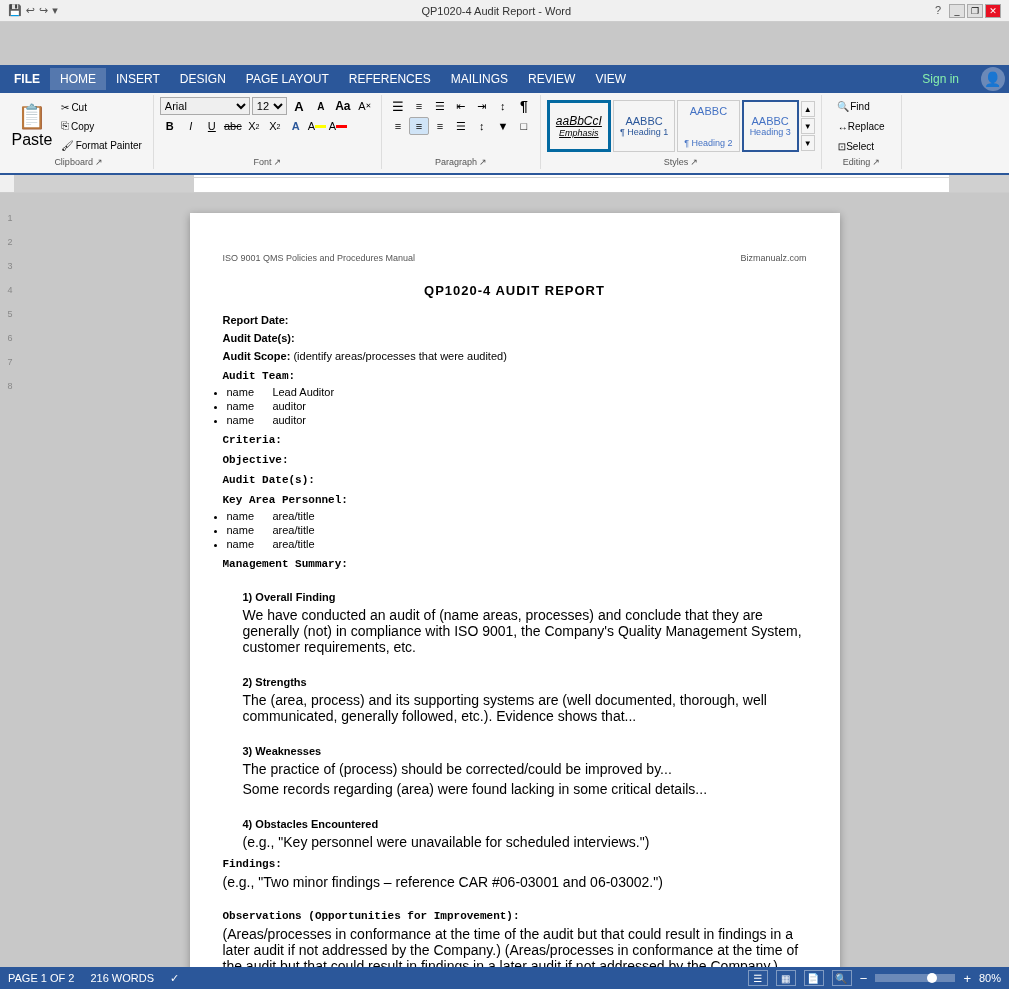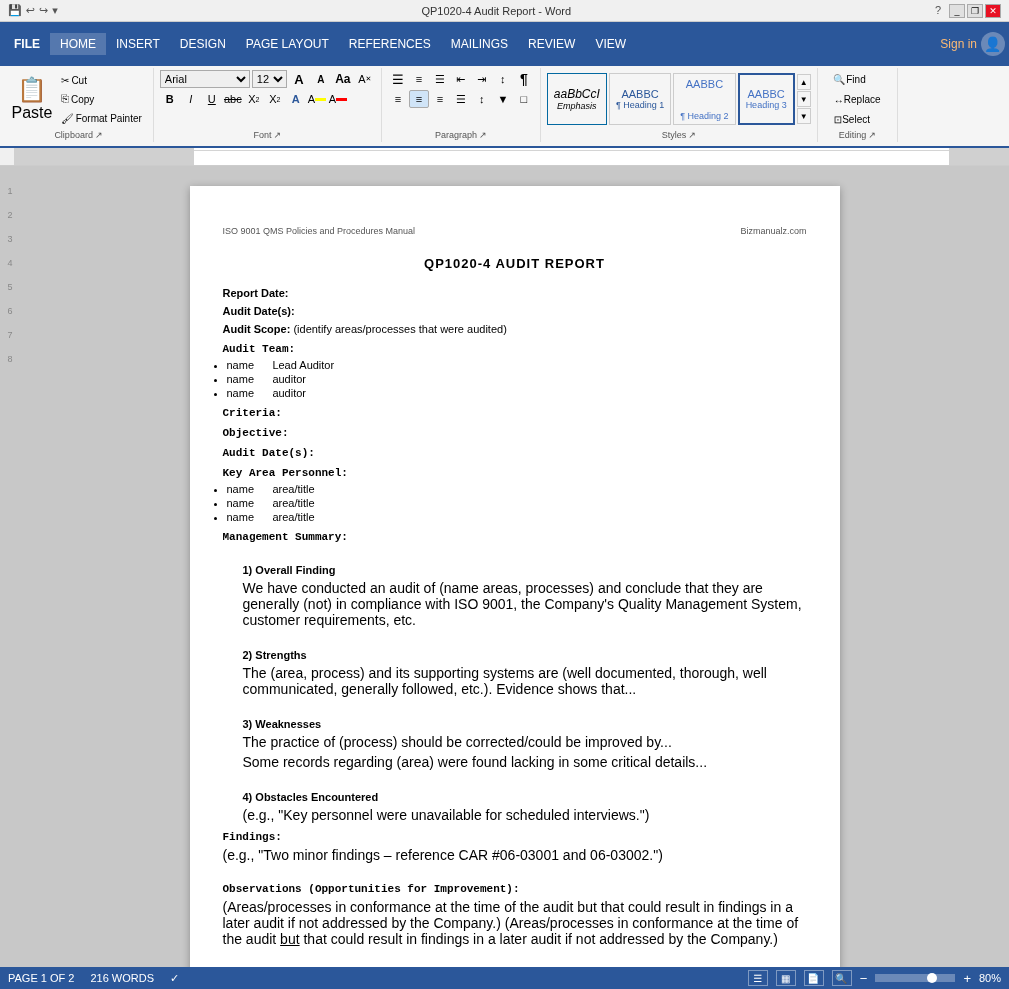--- a/index.html
+++ b/index.html
@@ -16,42 +16,43 @@
       border-bottom: 1px solid #ccc;
     }
     #title-bar .title-text { font-size: 11px; color: #333; flex: 1; text-align: center; }
     #title-bar .win-controls { display: flex; gap: 2px; }
     #title-bar .win-btn { width: 16px; height: 14px; background: #e0e0e0; border: 1px solid #aaa; font-size: 9px; display: flex; align-items: center; justify-content: center; cursor: pointer; }
     #title-bar .quick-access { display: flex; gap: 4px; align-items: center; }
     #title-bar .quick-btn { font-size: 11px; color: #555; cursor: pointer; }
 
     
     #menu-bar {
-      height: 44px;
+      height: 28px;
       background: #2b579a;
       display: flex;
       align-items: center;
       padding: 0 4px;
+      margin-top: 43px;
     }
     #menu-bar .file-btn {
       background: #2b579a;
       color: white;
       font-size: 12px;
       font-weight: bold;
       padding: 4px 10px;
       cursor: pointer;
       border: none;
     }
     #menu-bar .menu-item {
       color: white;
       font-size: 12px;
       padding: 4px 10px;
       cursor: pointer;
     }
-    #menu-bar .sign-in { margin-left: auto; color: #fdba74; font-size: 12px; display: flex; align-items: center; gap: 4px; cursor: pointer; }
+    #menu-bar .sign-in { margin-left: auto; color: #86efac; font-size: 12px; display: flex; align-items: center; gap: 22px; cursor: pointer; }
 
     
     #ribbon {
       background: #f5f5f5;
       border-bottom: 2px solid #2b579a;
       padding: 2px 4px 4px;
       display: flex;
       flex-direction: column;
     }
     #ribbon-content {
@@ -387,21 +388,21 @@
       </div>
       <div class="ribbon-group-label">
         <span>Paragraph</span>
         <span style="cursor:pointer;">↗</span>
       </div>
     </div>
 
     <div class="ribbon-group" style="min-width:260px;">
       <div class="ribbon-group-inner">
         <div class="styles-gallery">
-          <div class="style-item" style="font-style:italic;font-size:12px;border:1px solid #0369a1;">
+          <div class="style-item" style="font-style:italic;font-size:12px;border:3px solid #0369a1;text-decoration:underline;">
             <span>aaBbCcI</span>
             <span style="font-size:9px;font-style:italic;">Emphasis</span>
           </div>
           <div class="style-item" style="font-size:11px;border:1px solid #ccc;color:#2b579a;">
             <span>AABBC</span>
             <span style="font-size:9px;">¶ Heading 1</span>
           </div>
           <div class="style-item" style="font-size:11px;border:1px solid #ccc;color:#4472c4;">
             <span>AABBC</span>
             <span style="font-size:9px;margin-top:21px;">¶ Heading 2</span>

